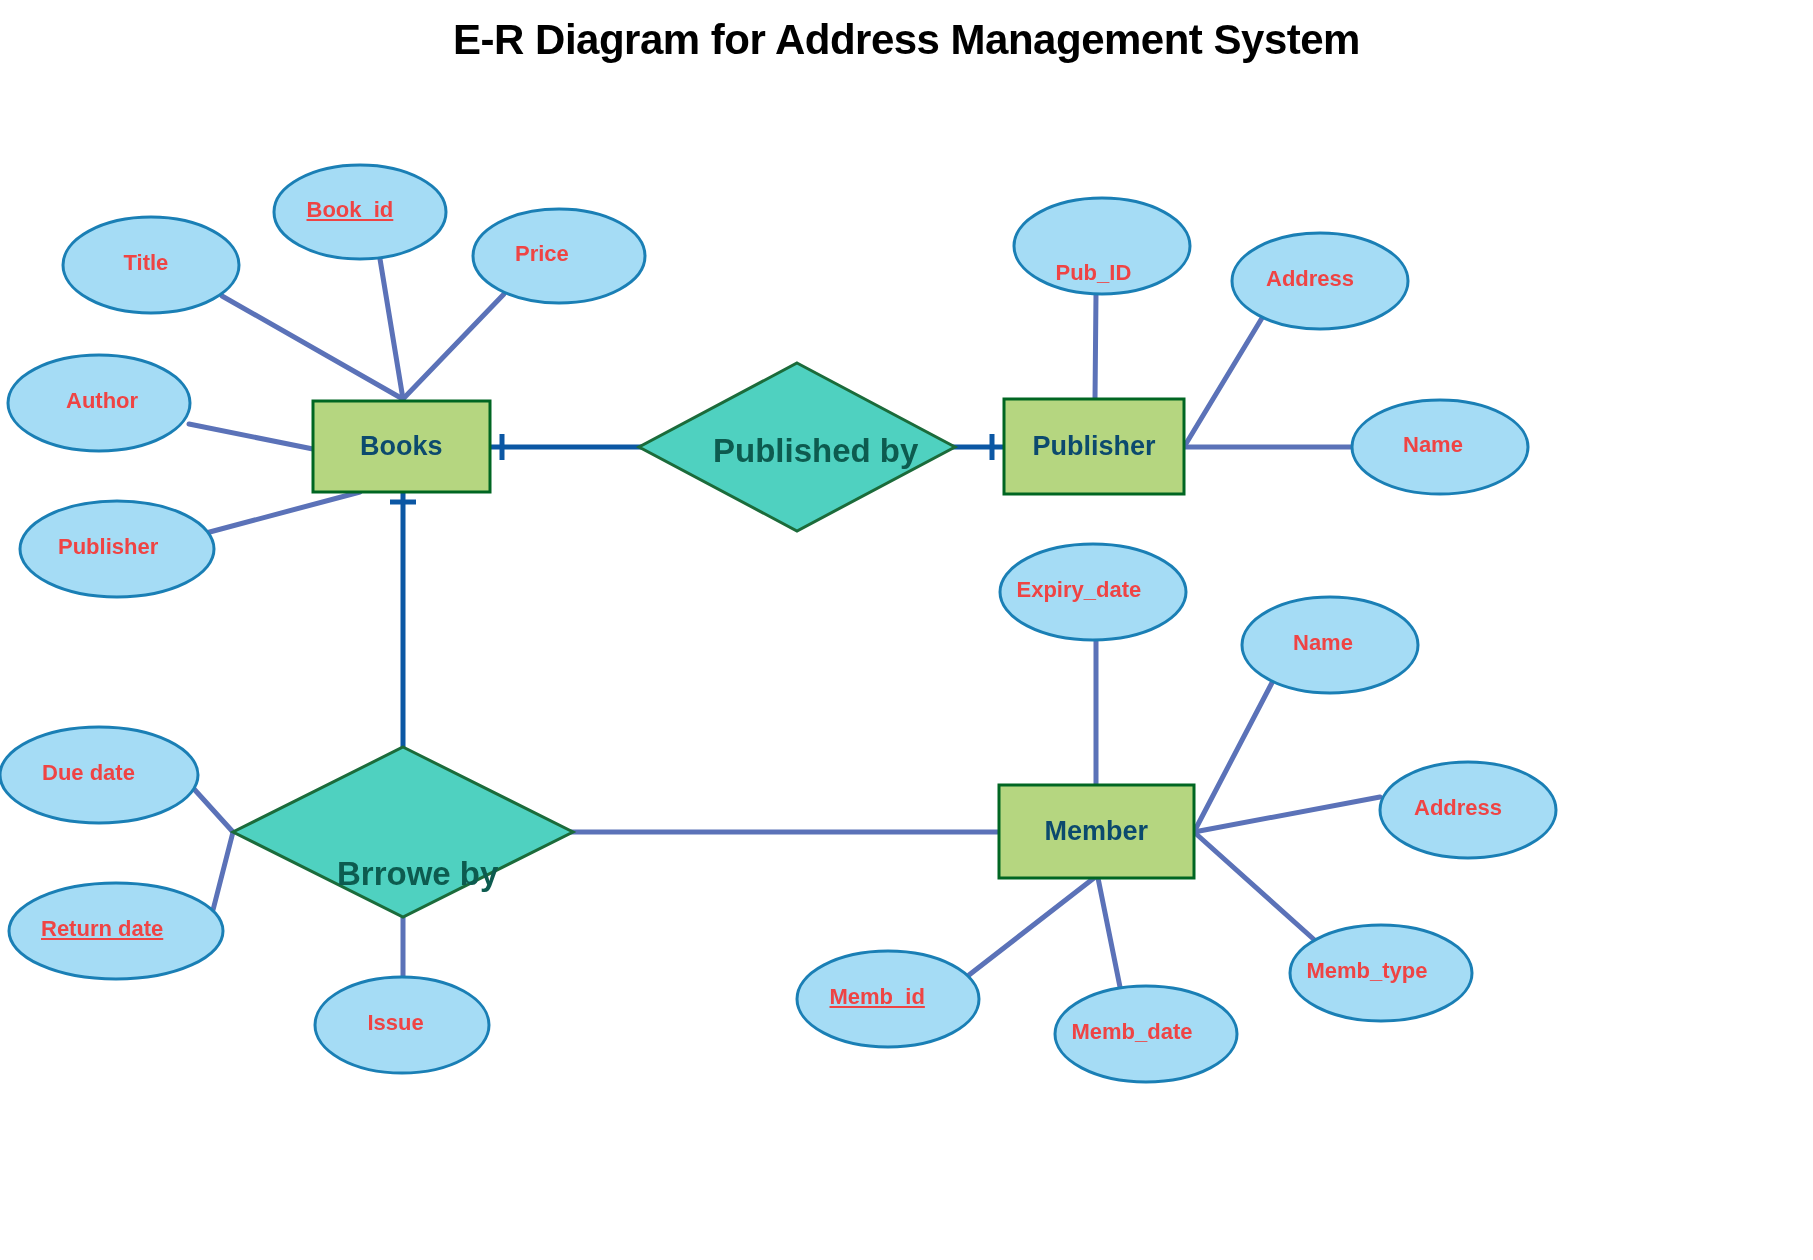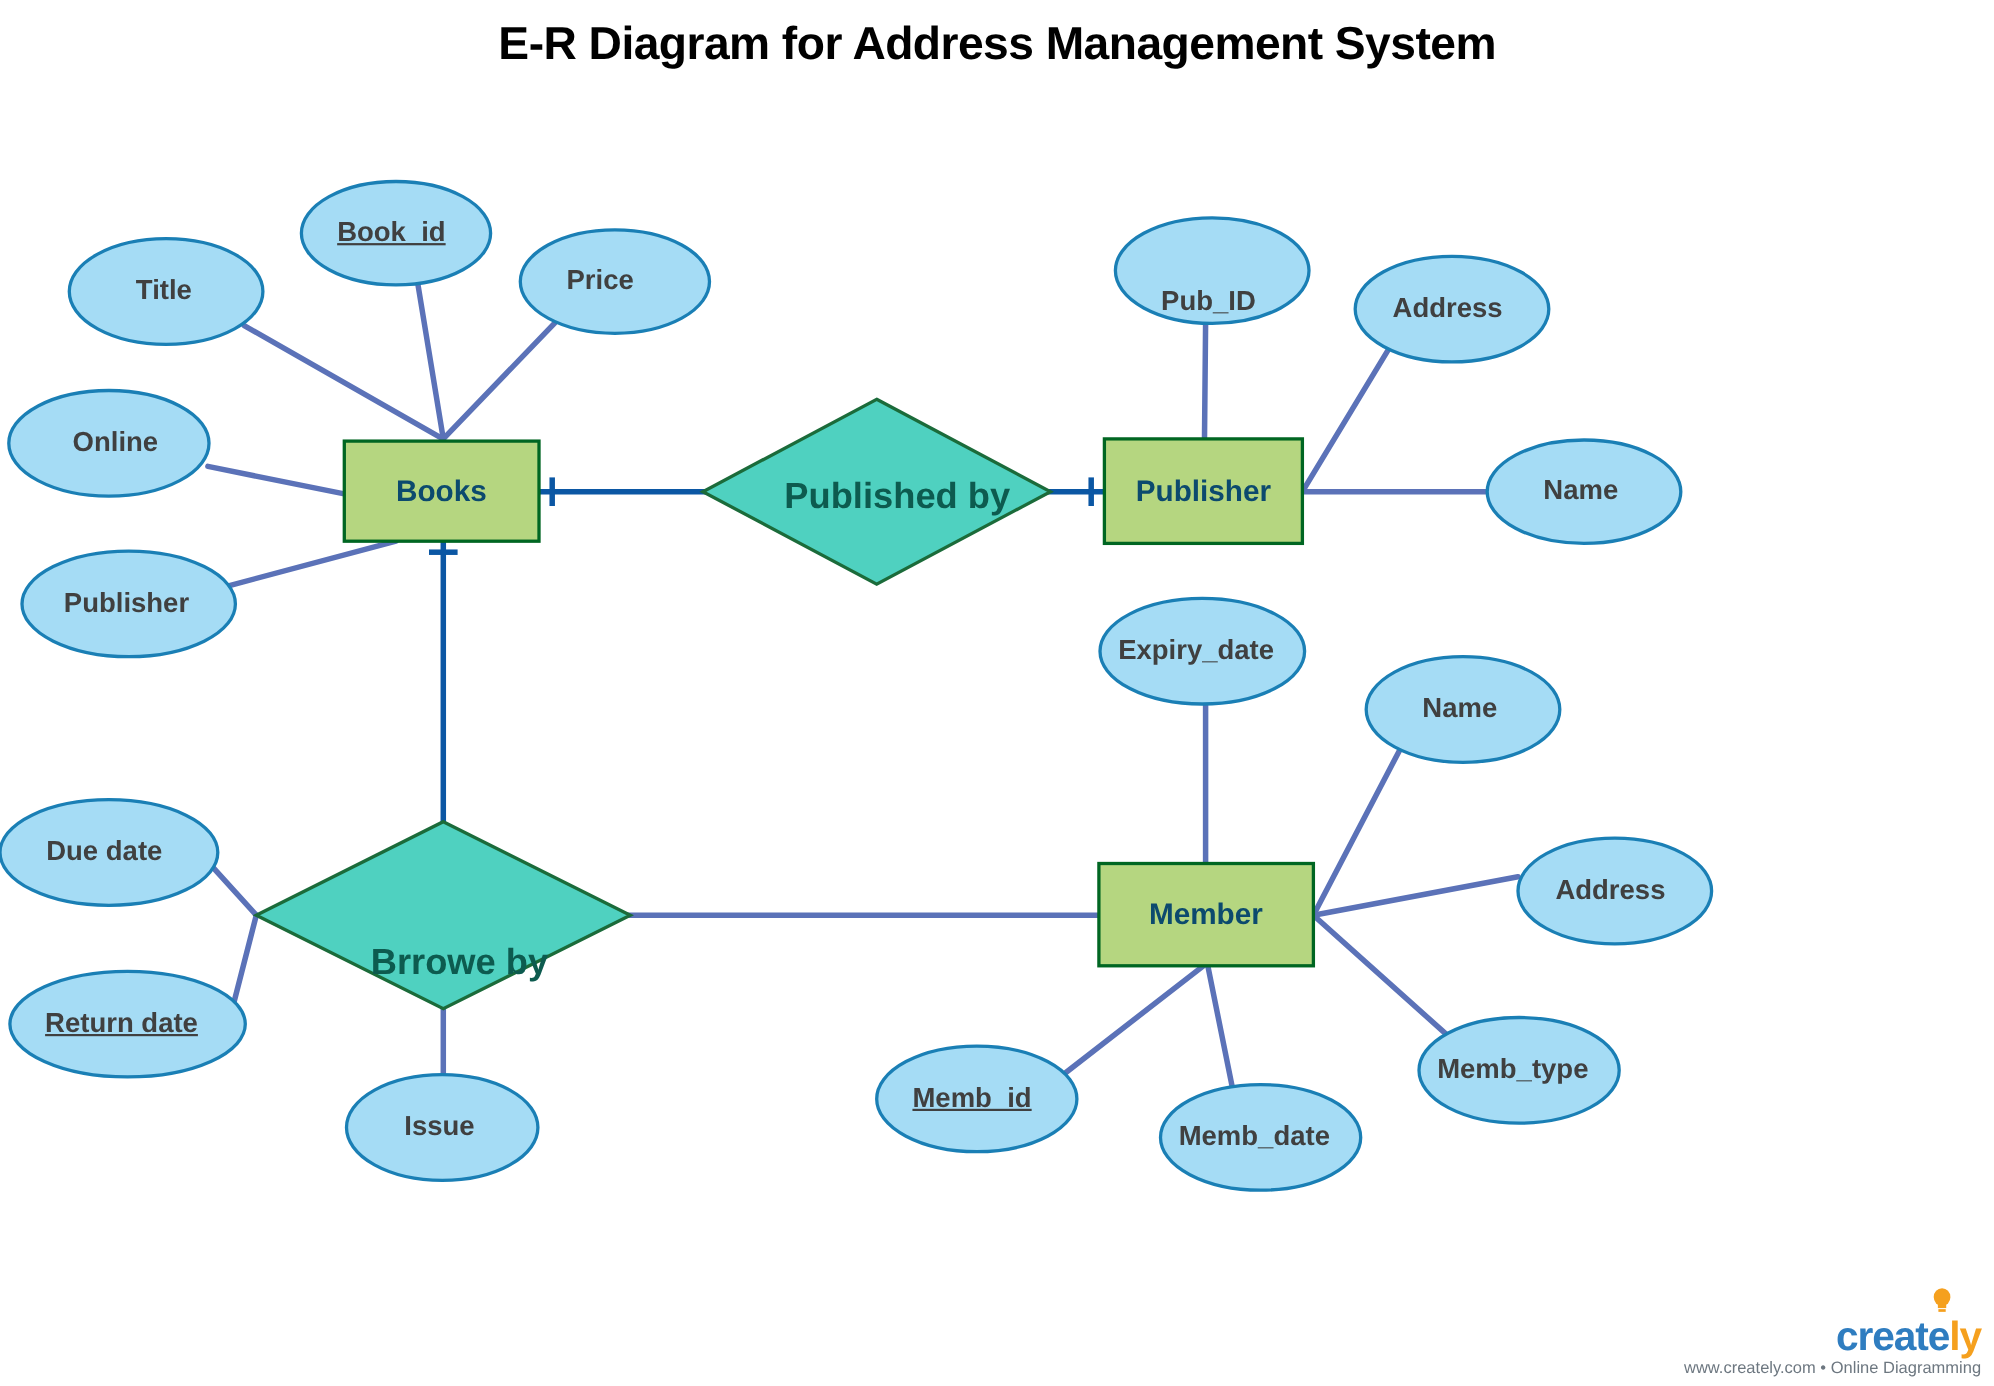--- a/index.html
+++ b/index.html
@@ -37,23 +37,23 @@
     letter-spacing: -0.5px;
   }
   .node-label {
     position: absolute;
     text-align: center;
     font-family: "Liberation Sans", sans-serif;
     white-space: nowrap;
     pointer-events: none;
   }
   .attr-label {
-    font-size: 25px;
+    font-size: 22px;
     font-weight: bold;
-    color: #404040;
+    color: #ef4444;
   }
   .attr-label.key {
     text-decoration: underline;
   }
   .entity-label {
     font-size: 27px;
     font-weight: bold;
     color: #0c4a6e;
   }
   .rel-label {
@@ -152,46 +152,35 @@
         <rect x="313" y="401" width="177" height="91" fill="#b5d680" stroke="#006622" stroke-width="3"></rect>
         <rect x="1004" y="399" width="180" height="95" fill="#b5d680" stroke="#006622" stroke-width="3"></rect>
         <rect x="999" y="785" width="195" height="93" fill="#b5d680" stroke="#006622" stroke-width="3"></rect>
       </g>
   </svg>
 
   <div id="label-layer">
       <div class="node-label attr-label" style="left: 123.5px; top: 249.5px; width: auto; text-align: left;">Title</div>
       <div class="node-label attr-label key" style="left: 306.5px; top: 196.5px; width: auto; text-align: left;">Book_id</div>
       <div class="node-label attr-label" style="left: 515px; top: 240.5px; width: auto; text-align: left;">Price</div>
-      <div class="node-label attr-label" style="left: 66px; top: 387.5px; width: auto; text-align: left;">Online</div>
+      <div class="node-label attr-label" style="left: 66px; top: 387.5px; width: auto; text-align: left;">Author</div>
       <div class="node-label attr-label" style="left: 58px; top: 533.5px; width: auto; text-align: left;">Publisher</div>
       <div class="node-label attr-label" style="left: 1055.5px; top: 230.5px; width: auto; text-align: right; margin-top: 29px;">Pub_ID</div>
       <div class="node-label attr-label" style="left: 1266px; top: 265.5px; width: auto; text-align: left;">Address</div>
       <div class="node-label attr-label" style="left: 1403px; top: 431.5px; width: auto; text-align: left;">Name</div>
       <div class="node-label attr-label" style="left: 1016.5px; top: 576.5px; width: auto; text-align: left;">Expiry_date</div>
       <div class="node-label attr-label" style="left: 1293px; top: 629.5px; width: auto; text-align: left;">Name</div>
       <div class="node-label attr-label" style="left: 1414px; top: 794.5px; width: auto; text-align: left;">Address</div>
       <div class="node-label attr-label" style="left: 1306.5px; top: 957.5px; width: auto; text-align: left;">Memb_type</div>
       <div class="node-label attr-label key" style="left: 829.5px; top: 983.5px; width: auto; text-align: left;">Memb_id</div>
       <div class="node-label attr-label" style="left: 1071.5px; top: 1018.5px; width: auto; text-align: left;">Memb_date</div>
       <div class="node-label attr-label" style="left: 42px; top: 759.5px; width: auto; text-align: left;">Due date</div>
       <div class="node-label attr-label" style="left: 41px; top: 915.5px; width: auto; text-align: left; text-decoration: underline;">Return date</div>
       <div class="node-label attr-label" style="left: 367.5px; top: 1009.5px; width: auto; text-align: left;">Issue</div>
       <div class="node-label rel-label" style="left: 713px; top: 431.5px; width: auto; text-align: left;">Published by</div>
       <div class="node-label rel-label" style="left: 337px; top: 855px; width: auto; text-align: center;">Brrowe by</div>
       <div class="node-label entity-label" style="left: 360px; top: 431px; width: auto; text-align: left;">Books</div>
       <div class="node-label entity-label" style="left: 1032.5px; top: 431px; width: auto; text-align: left;">Publisher</div>
       <div class="node-label entity-label" style="left: 1044.5px; top: 816px; width: auto; text-align: left;">Member</div>
     </div>
 
-  <div id="watermark">
-    <div id="wm-brand">
-      <svg id="wm-bulb" viewBox="0 0 20 25">
-        <ellipse cx="10" cy="8.5" rx="8" ry="8.5" fill="#f5a01e"></ellipse>
-        <rect x="6" y="16" width="8" height="3" fill="#f5a01e"></rect>
-        <rect x="6.5" y="20" width="7" height="2.6" fill="#f5a01e"></rect>
-      </svg>
-      <span>create</span><span class="orange">ly</span>
-    </div>
-    <div id="wm-tag">www.creately.com • Online Diagramming</div>
-  </div>
 
 </div>
 
 </body></html>

